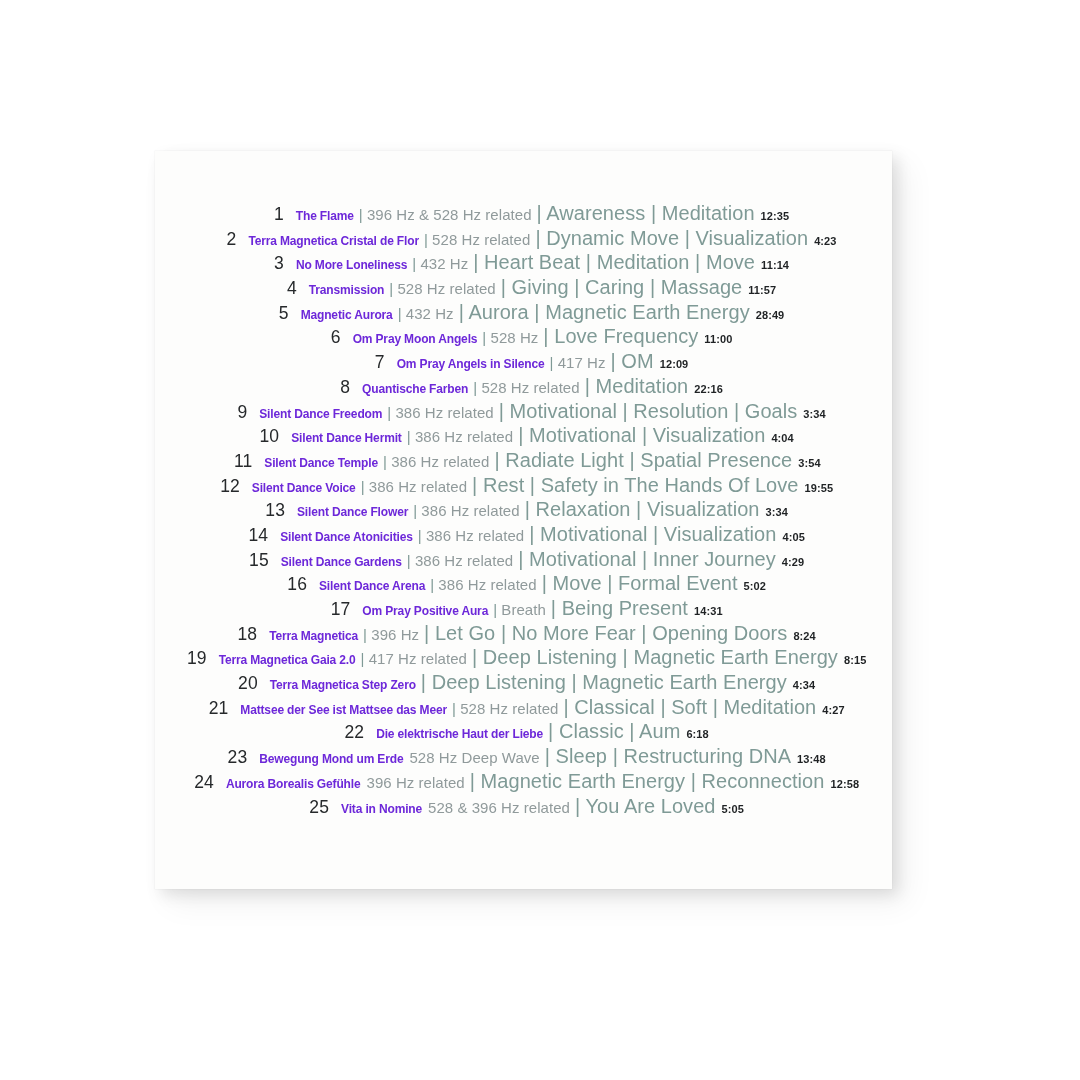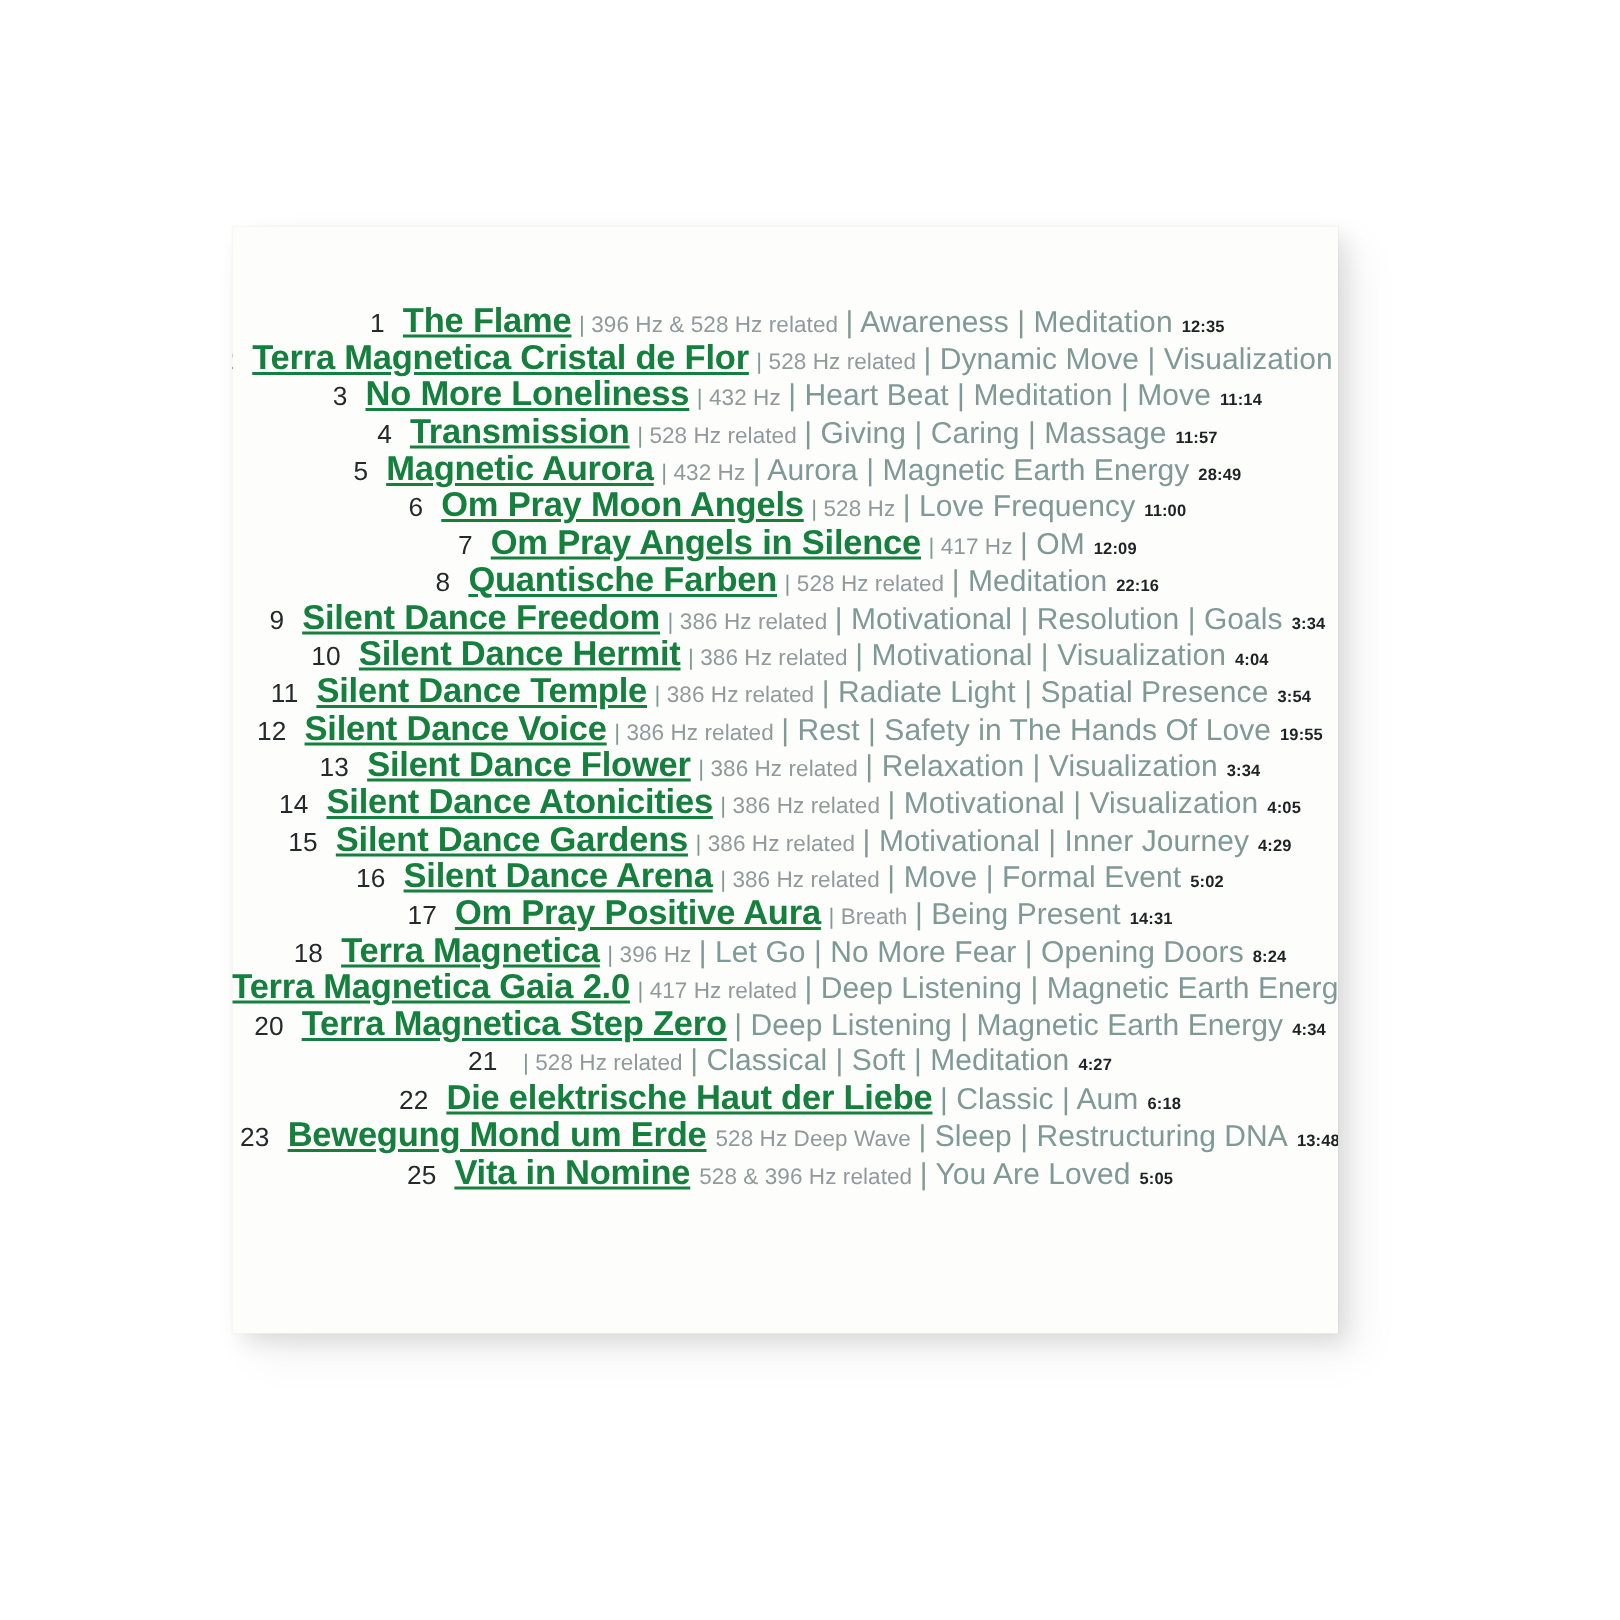--- a/index.html
+++ b/index.html
@@ -62,25 +62,24 @@
     flex: 0 0 auto;
   }
 
   .track-body {
     display: flex;
     align-items: baseline;
     flex: 0 0 auto;
   }
 
   .track-title {
-    font-size: 23px;
+    font-size: 12px;
     font-weight: 700;
-    color: #15803d;
+    color: #6d28d9;
     letter-spacing: -0.15px;
-    text-decoration: underline;
   }
 
   .track-hz {
     font-size: 15px;
     font-weight: 400;
     color: #909a9b;
     letter-spacing: 0.05px;
     margin-left: 5px;
   }
 
@@ -287,20 +286,21 @@
         <span class="track-num">20</span>
         <span class="track-body">
           <span class="track-title">Terra Magnetica Step Zero</span>
           <span class="track-tags"><span class="sep">|</span> Deep Listening <span class="sep">|</span> Magnetic Earth Energy</span>
           <span class="track-dur">4:34</span>
         </span>
       </div>
       <div class="track-row">
         <span class="track-num">21</span>
         <span class="track-body">
+          <span class="track-title">Mattsee der See ist Mattsee das Meer</span>
           <span class="track-hz"><span class="sep">|</span> 528 Hz related</span>
           <span class="track-tags"><span class="sep">|</span> Classical <span class="sep">|</span> Soft <span class="sep">|</span> Meditation</span>
           <span class="track-dur">4:27</span>
         </span>
       </div>
       <div class="track-row">
         <span class="track-num">22</span>
         <span class="track-body">
           <span class="track-title">Die elektrische Haut der Liebe</span>
           <span class="track-tags"><span class="sep">|</span> Classic <span class="sep">|</span> Aum</span>
@@ -310,20 +310,29 @@
       <div class="track-row">
         <span class="track-num">23</span>
         <span class="track-body">
           <span class="track-title">Bewegung Mond um Erde</span>
           <span class="track-hz no-lead">528 Hz Deep Wave</span>
           <span class="track-tags"><span class="sep">|</span> Sleep <span class="sep">|</span> Restructuring DNA</span>
           <span class="track-dur">13:48</span>
         </span>
       </div>
       <div class="track-row">
+        <span class="track-num">24</span>
+        <span class="track-body">
+          <span class="track-title">Aurora Borealis Gefühle</span>
+          <span class="track-hz no-lead">396 Hz related</span>
+          <span class="track-tags"><span class="sep">|</span> Magnetic Earth Energy <span class="sep">|</span> Reconnection</span>
+          <span class="track-dur">12:58</span>
+        </span>
+      </div>
+      <div class="track-row">
         <span class="track-num">25</span>
         <span class="track-body">
           <span class="track-title">Vita in Nomine</span>
           <span class="track-hz no-lead">528 &amp; 396 Hz related</span>
           <span class="track-tags"><span class="sep">|</span> You Are Loved</span>
           <span class="track-dur">5:05</span>
         </span>
       </div>
     </div>
 </div>

